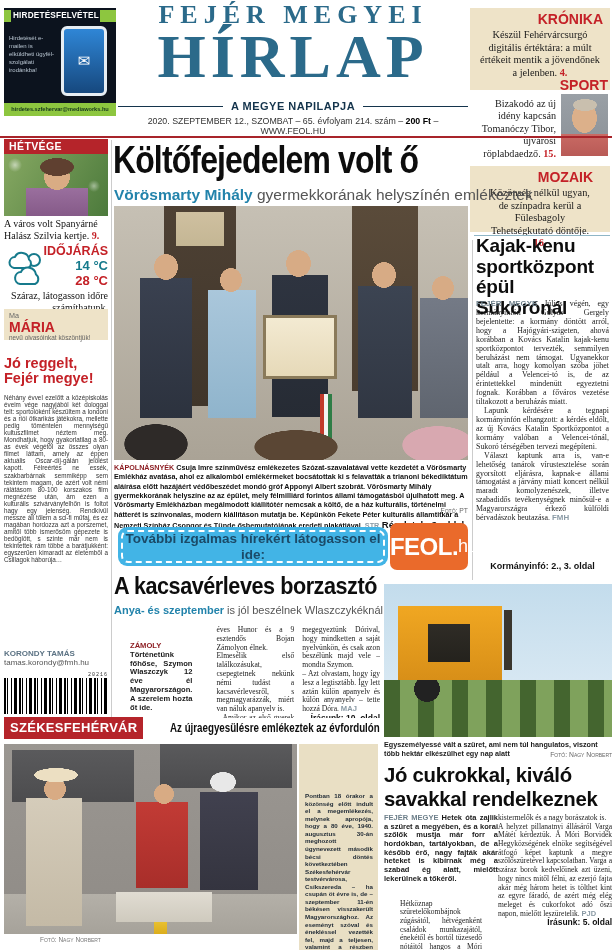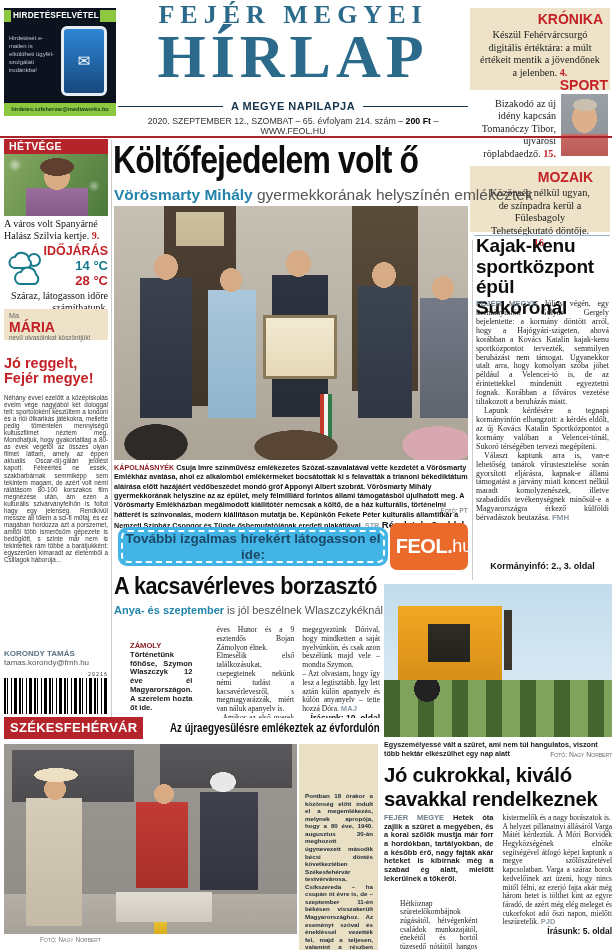--- a/index.html
+++ b/index.html
@@ -138,21 +138,21 @@
   .credit{position:absolute;right:0;bottom:1px;font-size:6.8px;font-weight:normal;color:#666;font-variant:small-caps;}
 
   
   #feol-banner{left:118px;top:523px;width:350px;height:47px;}
   .feol-blue{position:absolute;left:0;top:4px;width:270px;height:39px;background:#42b4e6;border-radius:9px;}
   .feol-blue-inner{position:absolute;left:3px;top:3px;right:3px;bottom:3px;border:2px dashed #fff;border-radius:7px;
       display:flex;align-items:center;justify-content:center;text-align:center;
       color:#1b4a68;font-weight:bold;font-size:13.5px;line-height:1.15;}
   .feol-orange{position:absolute;right:0;top:0;width:78px;height:47px;background:#ea6a2b;border-radius:7px;
       display:flex;align-items:center;justify-content:center;color:#fff;}
-  .feol-orange .fb{font-weight:bold;font-size:20px;letter-spacing:-.5px;margin-left:10px;}
+  .feol-orange .fb{font-weight:bold;font-size:24px;letter-spacing:-.5px;margin-left:10px;}
   .feol-orange .fr{font-size:18px;}
 
   
   #duck-headline{left:114px;top:572px;width:268px;font-size:24px;font-weight:bold;letter-spacing:-.5px;
       white-space:nowrap;transform:scaleX(.9);transform-origin:left top;color:#0d0d0d;}
   #duck-subhead{left:114px;top:604px;width:268px;font-size:11px;white-space:nowrap;}
   #duck-cols{left:114px;top:626px;width:266px;height:92px;display:flex;gap:8px;overflow:hidden;}
   .dcol{flex:1;font-family:"Liberation Serif",serif;font-size:7.6px;line-height:1.16;
       text-align:justify;color:#222;}
   .dlead{font-family:"Liberation Sans",sans-serif;font-weight:bold;color:#1a1a1a;margin:0 0 3px 0;}
@@ -209,21 +209,21 @@
        linear-gradient(#f0a722,#d88f18),
        radial-gradient(closest-side,#222,#222 98%,transparent),
        repeating-linear-gradient(90deg,#44652f 0 16px,#7fa25c 16px 34px),
        linear-gradient(#c3dcec,#e2eef6);
      background-position:44px 40px,120px 26px,14px 22px,30px 92px,0 96px,0 0;
      background-size:42px 38px,8px 60px,104px 74px,26px 26px,228px 57px,228px 153px;}
   #harvest-caption{left:384px;top:740px;width:228px;height:21px;font-size:7.2px;font-weight:bold;
       line-height:1.3;color:#1a1a1a;}
   #sugar-head{left:384px;top:763px;width:230px;font-size:21px;font-weight:bold;line-height:1.12;
       letter-spacing:-.3px;color:#0d0d0d;transform:scaleX(.97);transform-origin:left top;}
-  #sugar-cols{left:384px;top:814px;width:228px;height:136px;display:flex;gap:9px;overflow:hidden;}
+  #sugar-cols{left:384px;top:814px;width:228px;height:136px;display:flex;overflow:hidden;}
   .scol{flex:1;font-family:"Liberation Serif",serif;font-size:7.5px;line-height:1.16;
       text-align:justify;color:#222;}
   .scol .dlead{font-size:7.5px;}
   .sfooter{font-family:"Liberation Sans",sans-serif;font-weight:bold;font-size:8.5px;text-align:right;color:#111;}
 </style>
 </head>
 <body>
 
 <div class="page">
 

